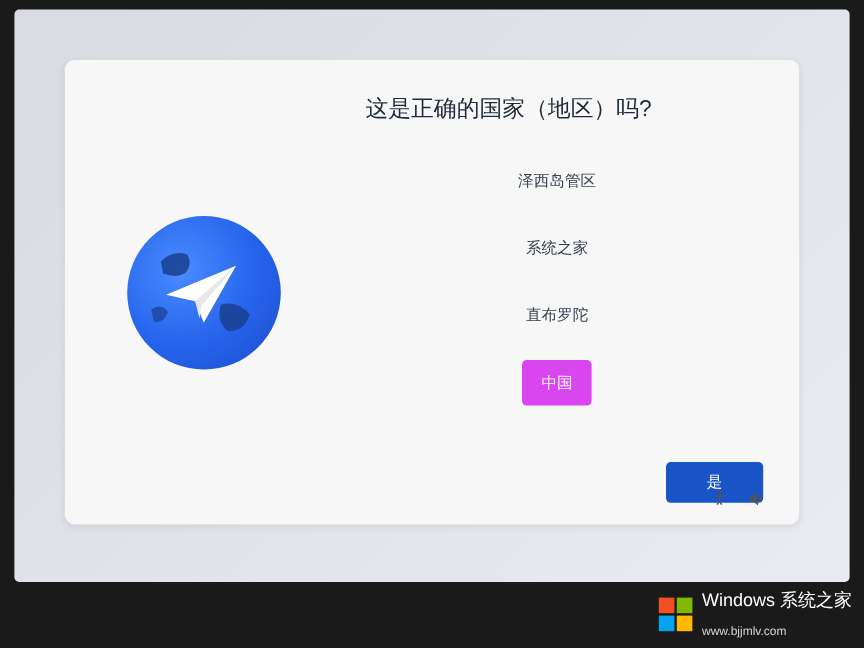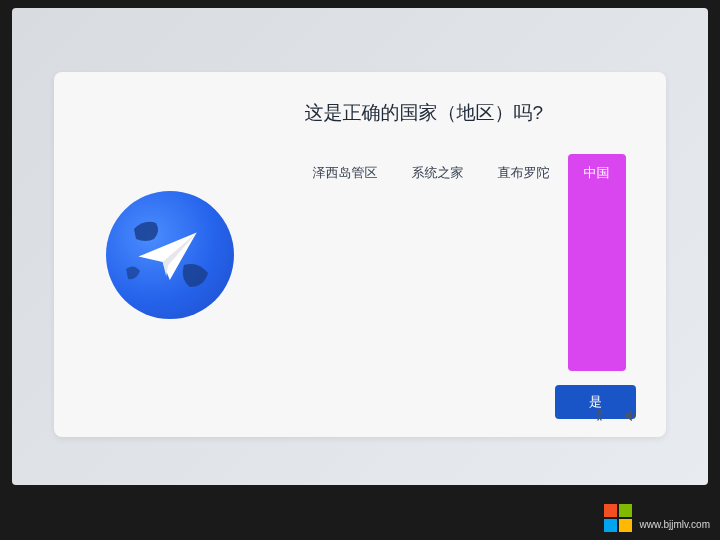--- a/index.html
+++ b/index.html
@@ -28,21 +28,20 @@
     .card {
       position: absolute;
       top: 42px;
       left: 42px;
       right: 42px;
       bottom: 48px;
       background: #f7f7f8;
       border-radius: 8px;
       box-shadow: 0 2px 6px rgba(0,0,0,0.08);
       display: flex;
-      margin-top: 22px;
     }
     .left-panel {
       width: 38%;
       display: flex;
       align-items: center;
       justify-content: center;
     }
     .globe-icon {
       width: 128px;
       height: 128px;
@@ -74,24 +73,25 @@
     .title {
       font-size: 19px;
       font-weight: 400;
       color: #1f2937;
       margin-bottom: 28px;
       margin-left: 8px;
     }
     .list {
       flex: 1;
       display: flex;
-      flex-direction: row;
-      gap: 2px;
+      flex-direction: column;
+      gap: 18px;
       overflow: hidden;
       padding-right: 4px;
+      align-items: center;
     }
     .list-item {
       padding: 10px 16px;
       font-size: 13px;
       color: #374151;
       border-radius: 4px;
       cursor: pointer;
     }
     .list-item.selected {
       background: #d946ef;
@@ -204,15 +204,16 @@
 </div>
 
 <div class="watermark">
   <div class="watermark-logo">
     <div class="wl-r"></div>
     <div class="wl-g"></div>
     <div class="wl-b"></div>
     <div class="wl-y"></div>
   </div>
   <div class="watermark-text">
+    <span class="watermark-main">Windows 系统之家</span>
     <span class="watermark-sub">www.bjjmlv.com</span>
   </div>
 </div>
 
 </body></html>

